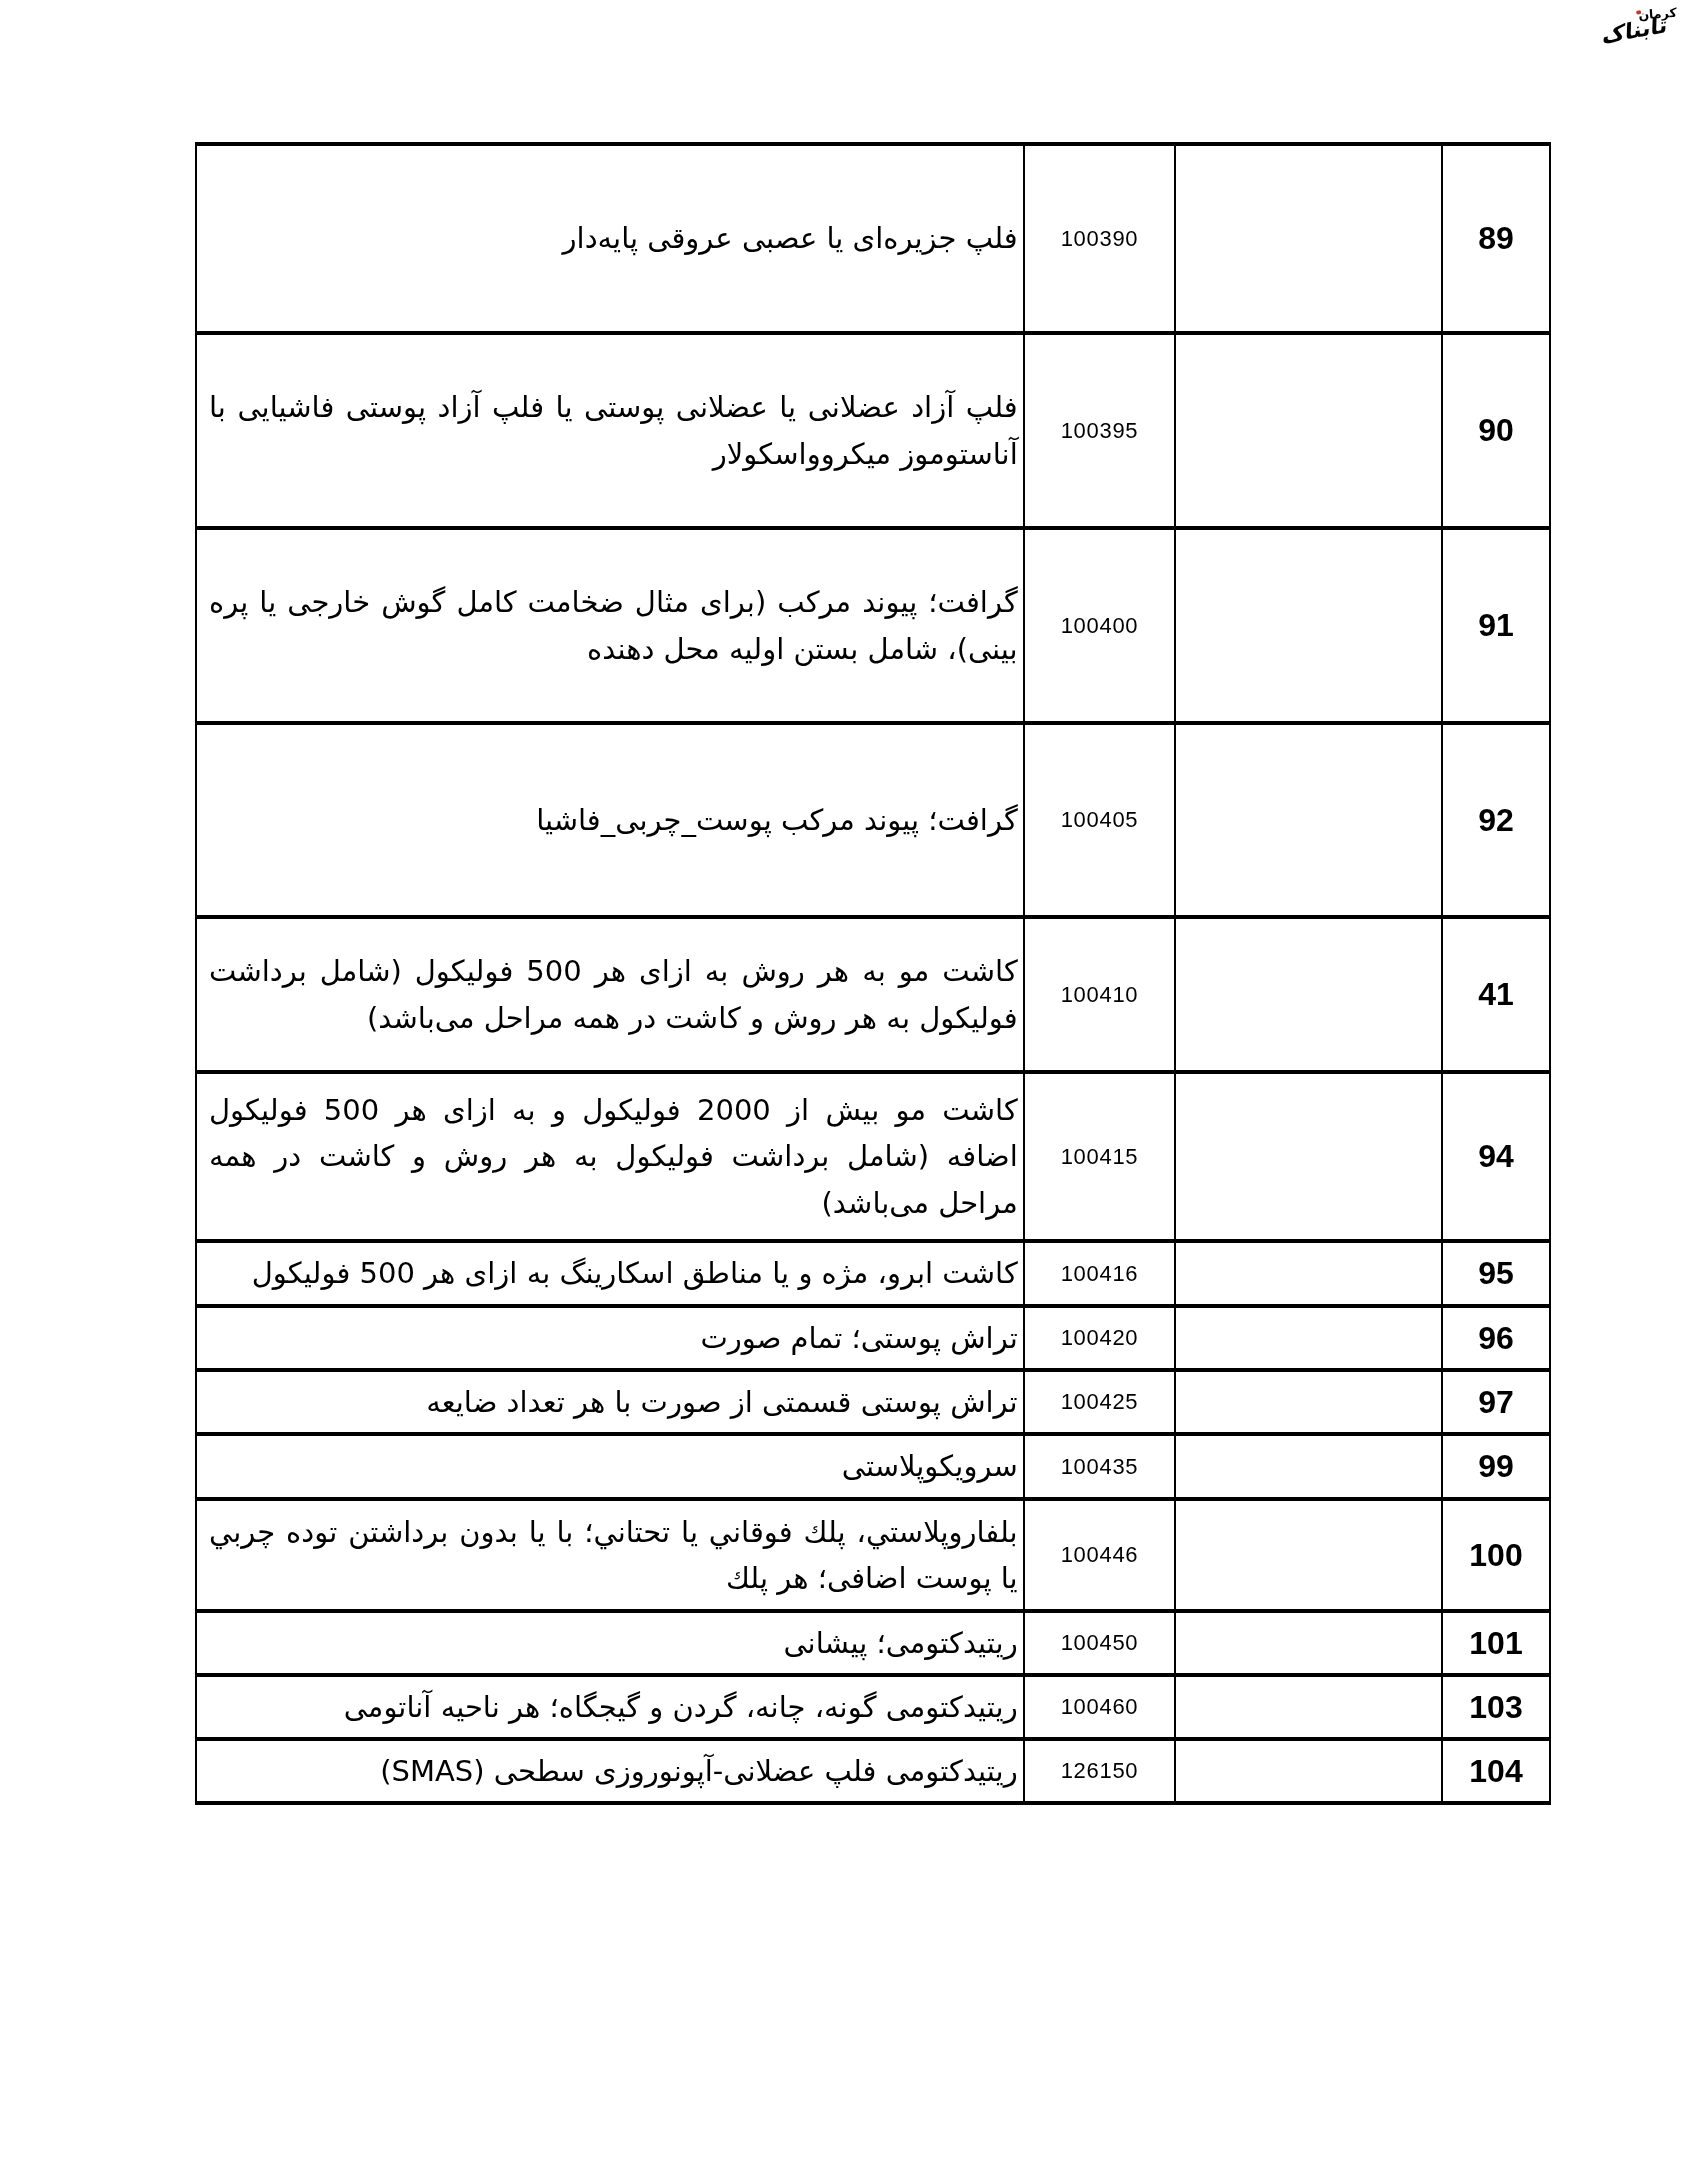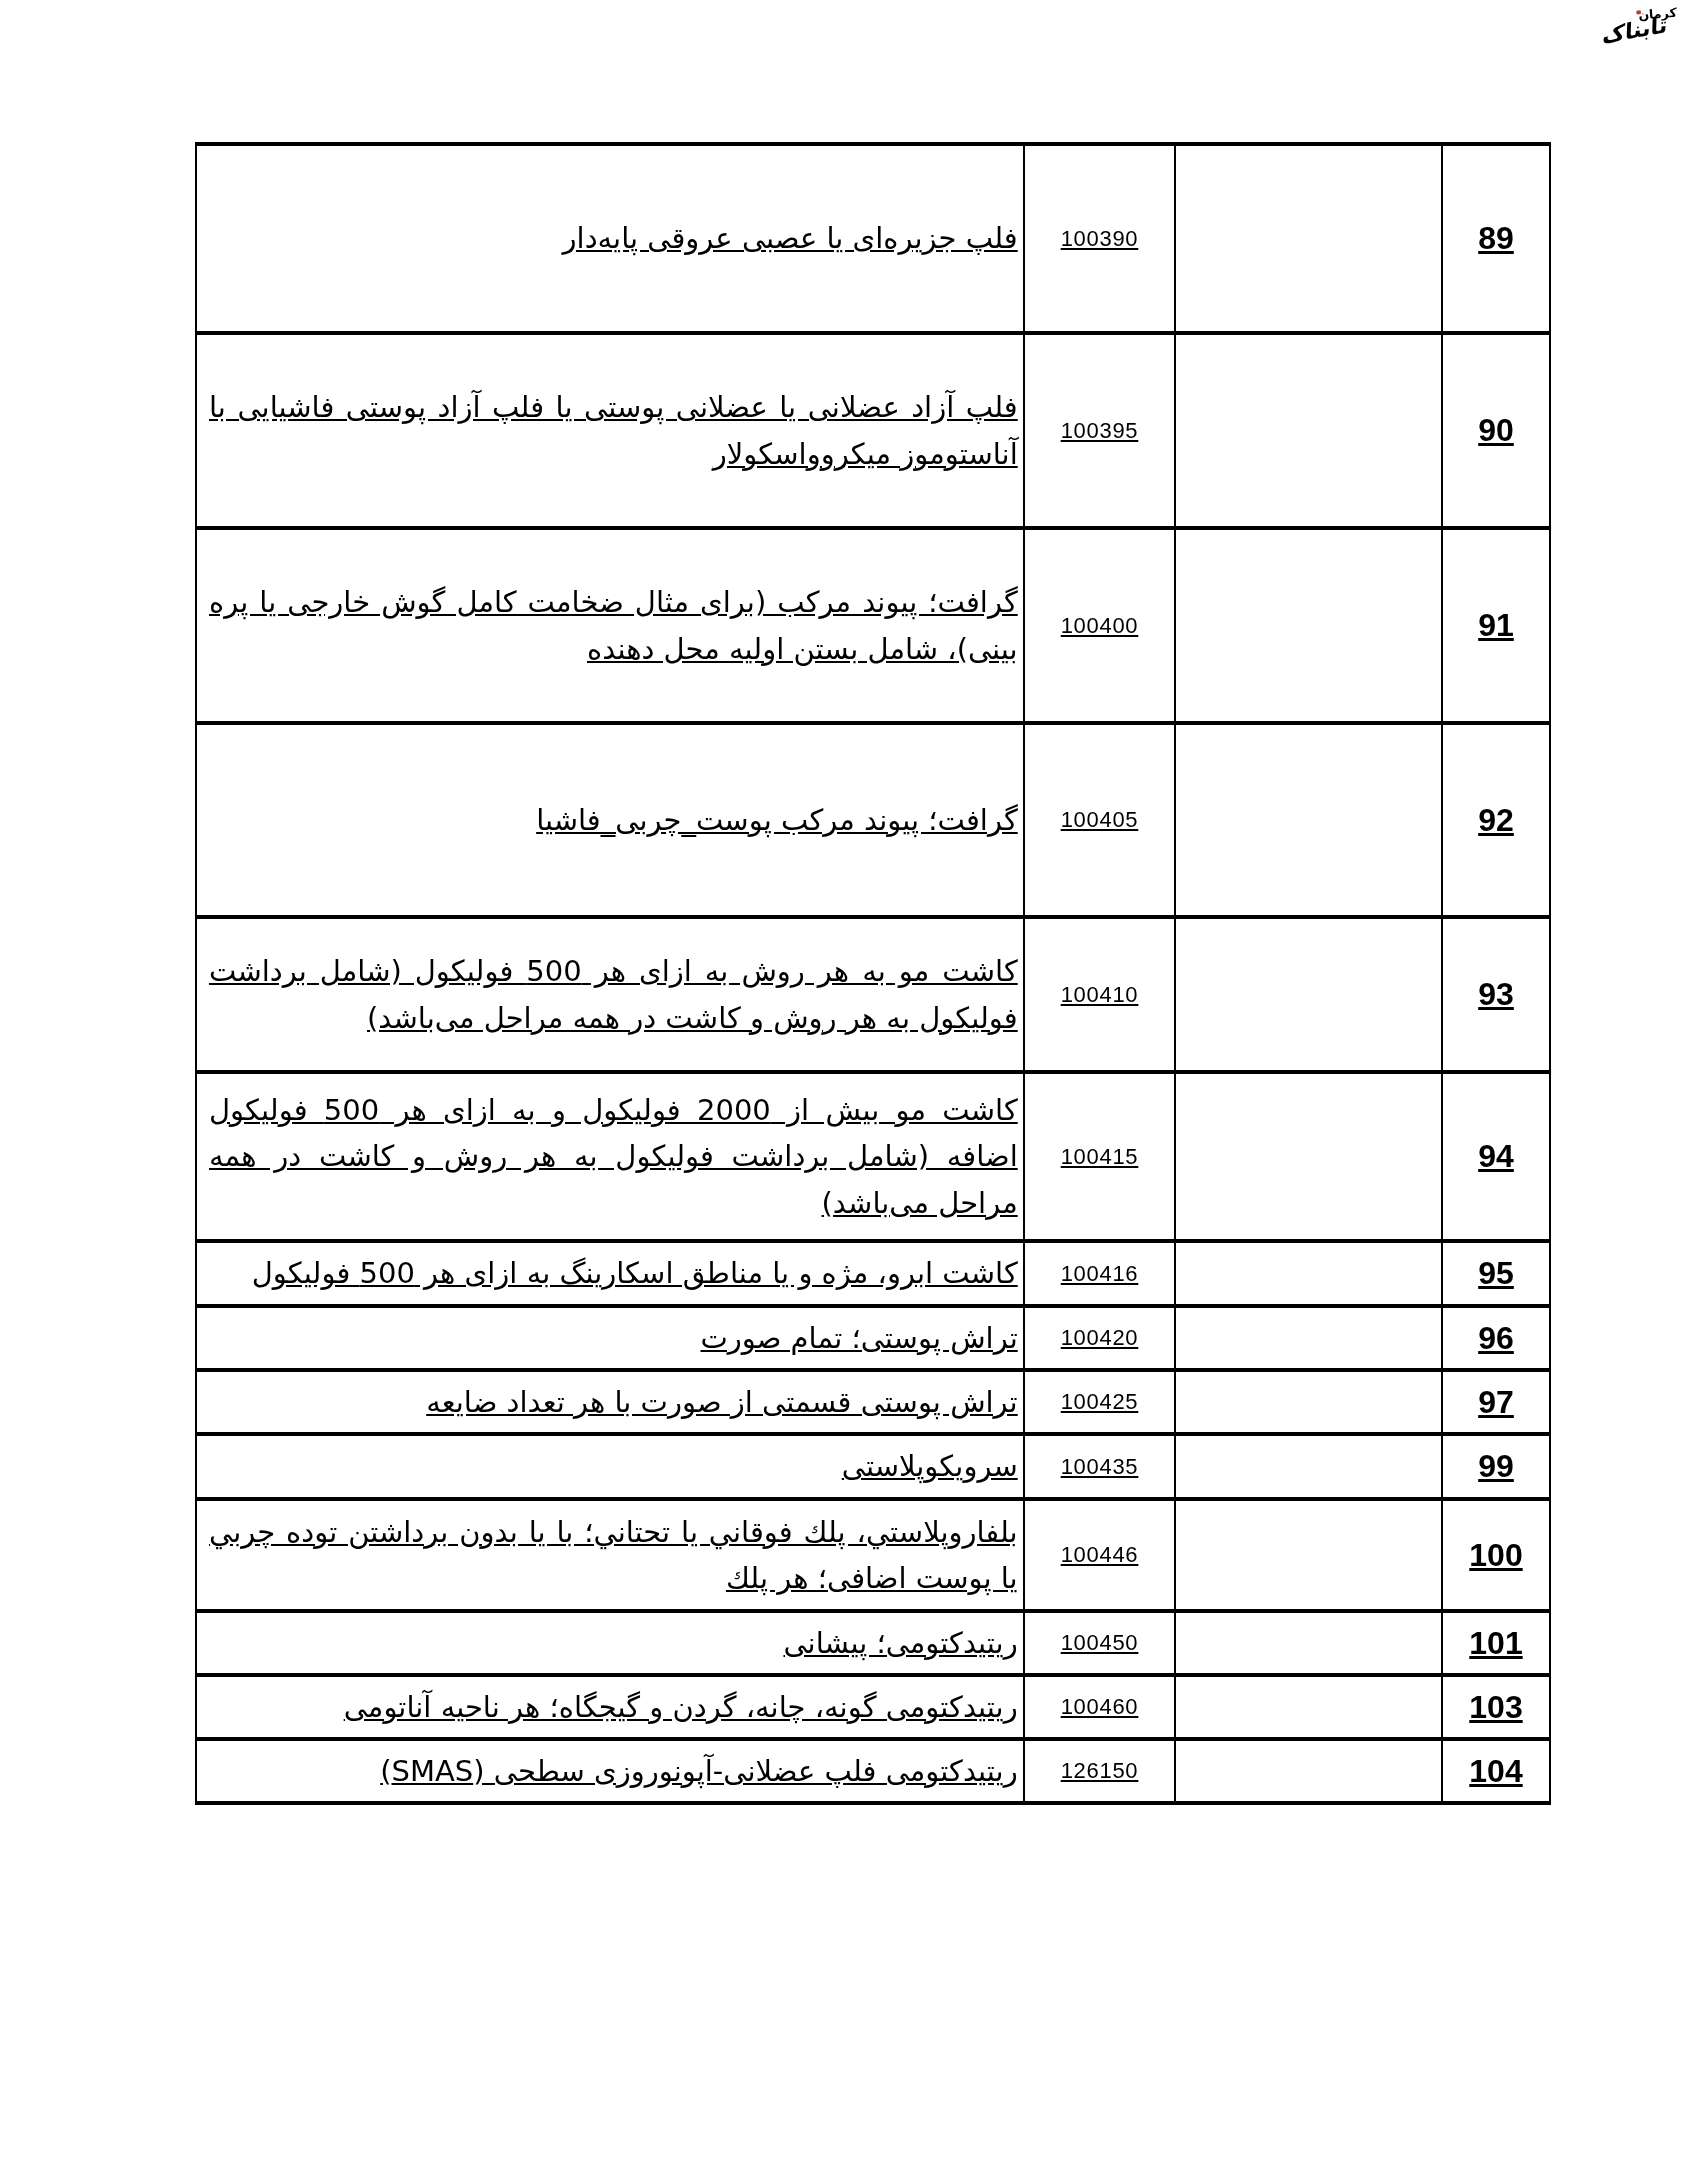--- a/index.html
+++ b/index.html
@@ -52,21 +52,20 @@
   }
 
   
   table.codes-table {
     position: absolute;
     left: 195px;
     top: 142px;
     width: 1354px;
     border-collapse: collapse;
     table-layout: fixed;
-    text-decoration: underline;
   }
   .codes-table td {
     border: 2.6px solid #000;
     border-top-width: 4px;
     border-bottom-width: 4px;
     vertical-align: middle;
     overflow: hidden;
     background: #fff;
   }
   td.desc {
@@ -134,21 +133,21 @@
         <tr style="height: 194px;">
       <td class="desc">گرافت؛ پیوند مرکب پوست_چربی_فاشیا</td>
       <td class="code">100405</td>
       <td class="blank"></td>
       <td class="num">92</td>
     </tr>
         <tr style="height: 155px;">
       <td class="desc">کاشت مو به هر روش به ازای هر 500 فولیکول (شامل برداشت فولیکول به هر روش و کاشت در همه مراحل می‌باشد)</td>
       <td class="code">100410</td>
       <td class="blank"></td>
-      <td class="num">93</td>
+      <td class="num">41</td>
     </tr>
         <tr style="height: 169px;">
       <td class="desc">کاشت مو بیش از 2000 فولیکول و به ازای هر 500 فولیکول اضافه (شامل برداشت فولیکول به هر روش و کاشت در همه مراحل می‌باشد)</td>
       <td class="code">100415</td>
       <td class="blank"></td>
       <td class="num">94</td>
     </tr>
         <tr style="height: 65px;">
       <td class="desc">کاشت ابرو، مژه و یا مناطق اسکارینگ به ازای هر 500 فولیکول</td>
       <td class="code">100416</td>

